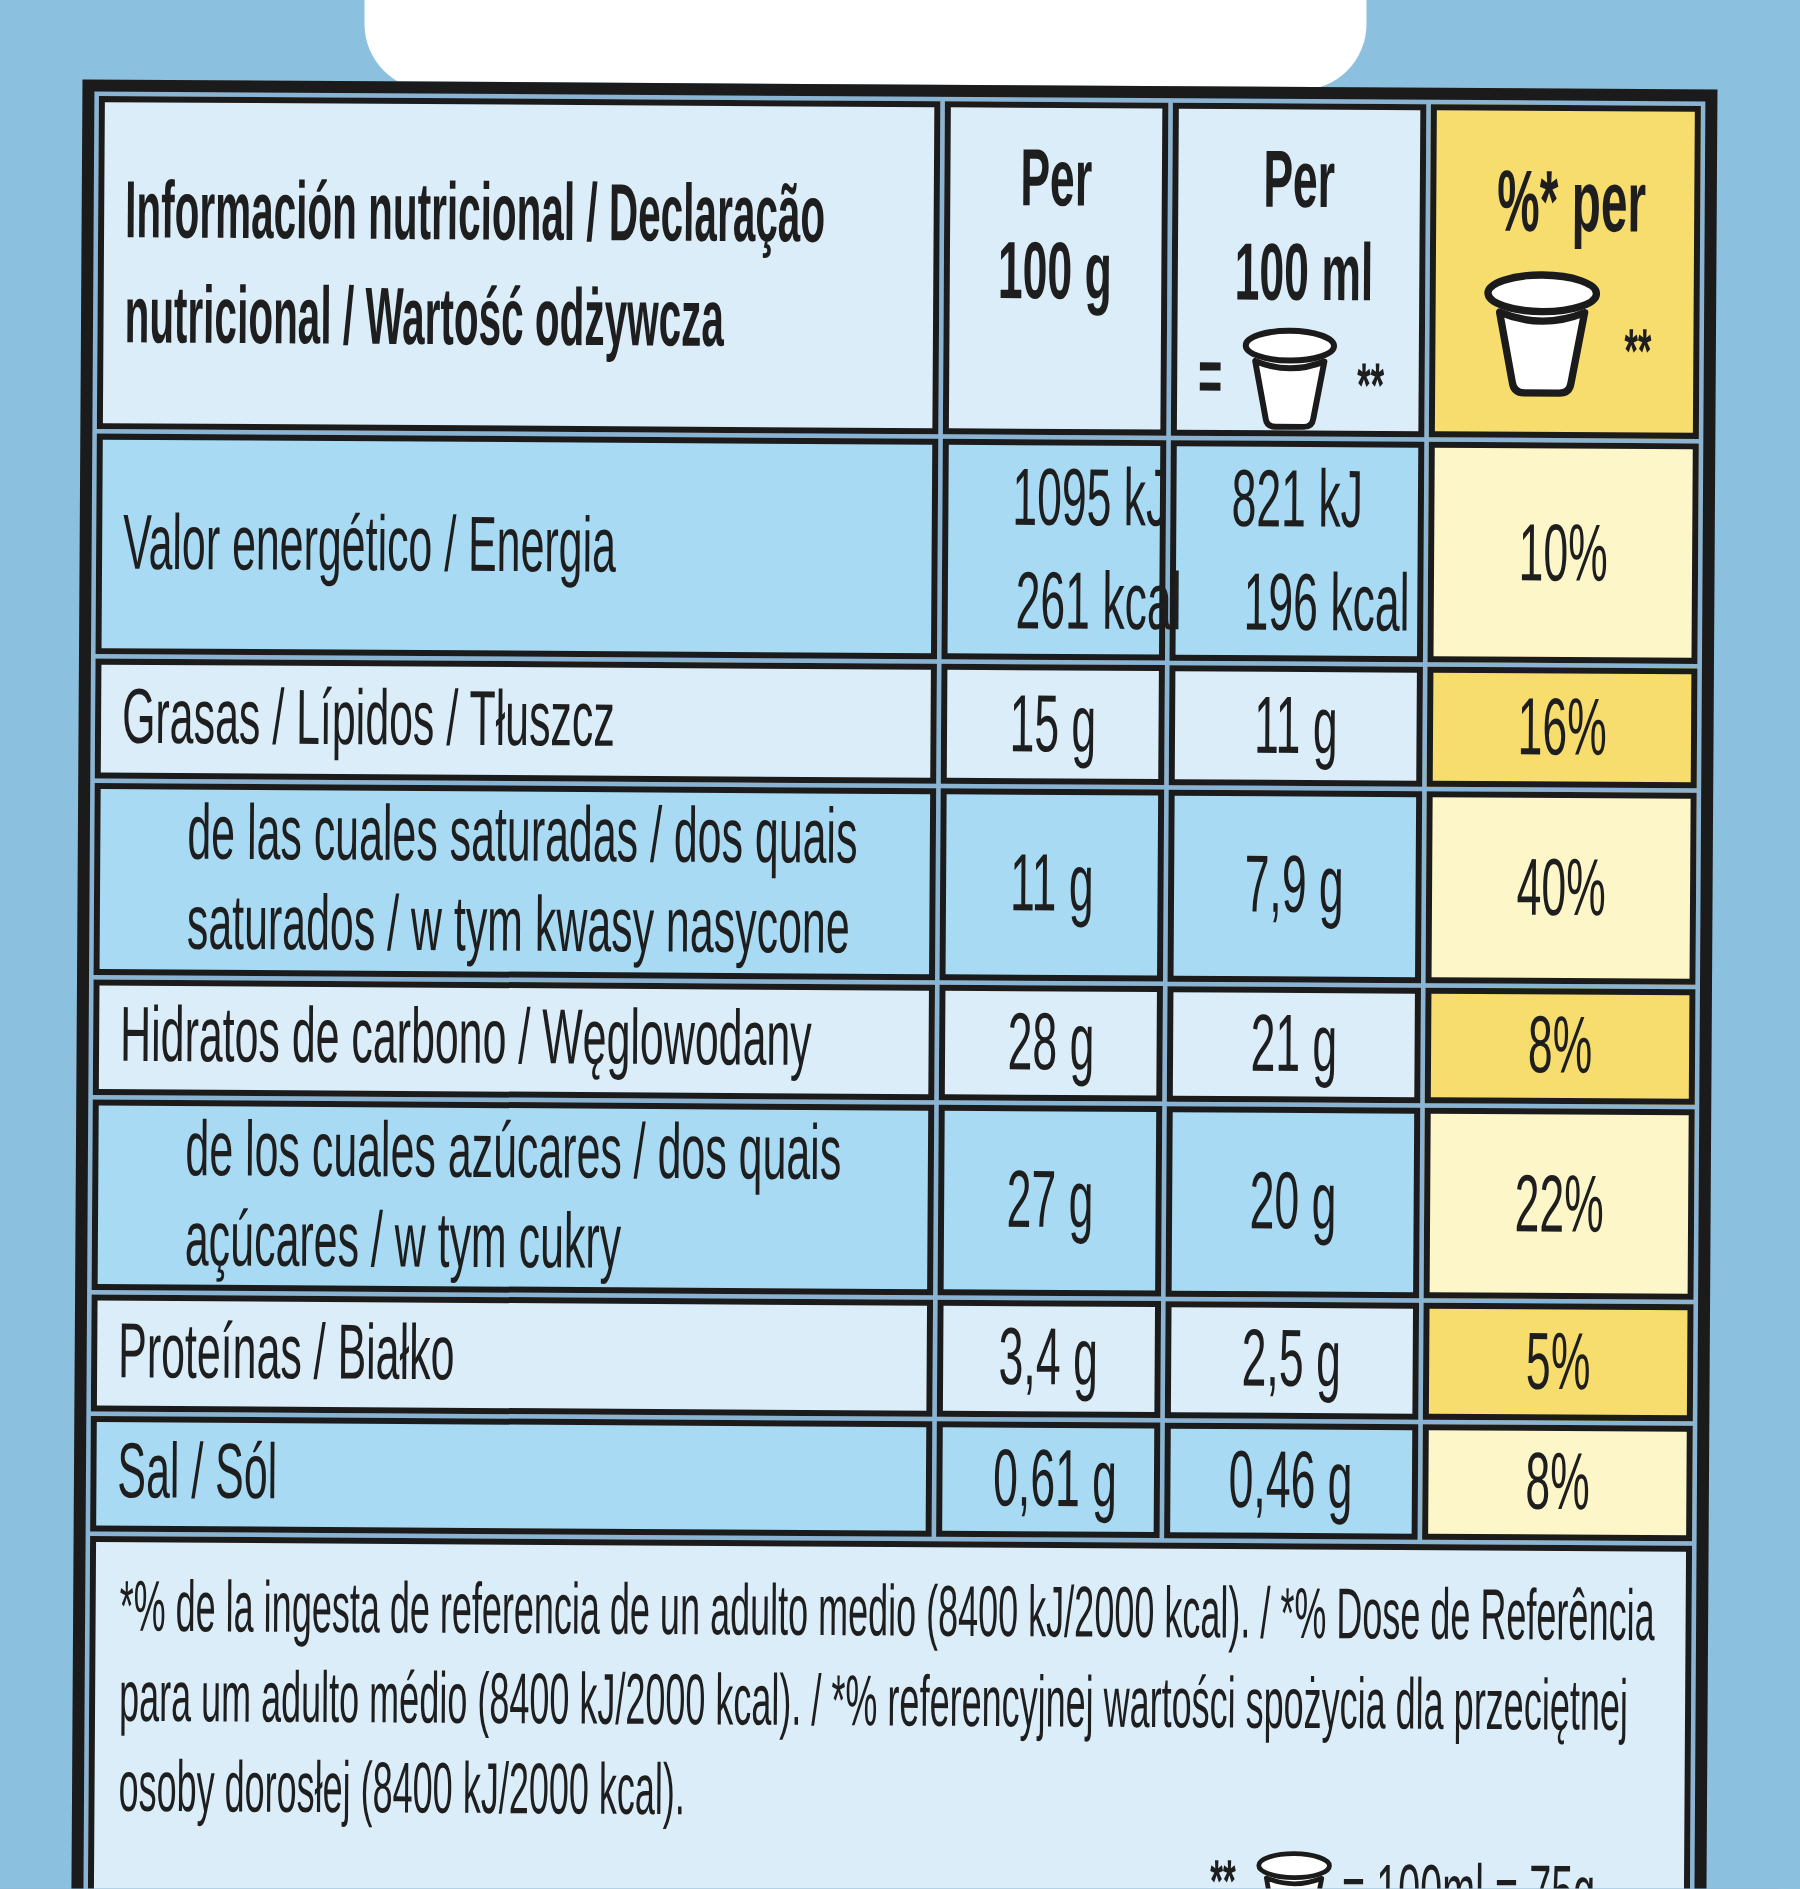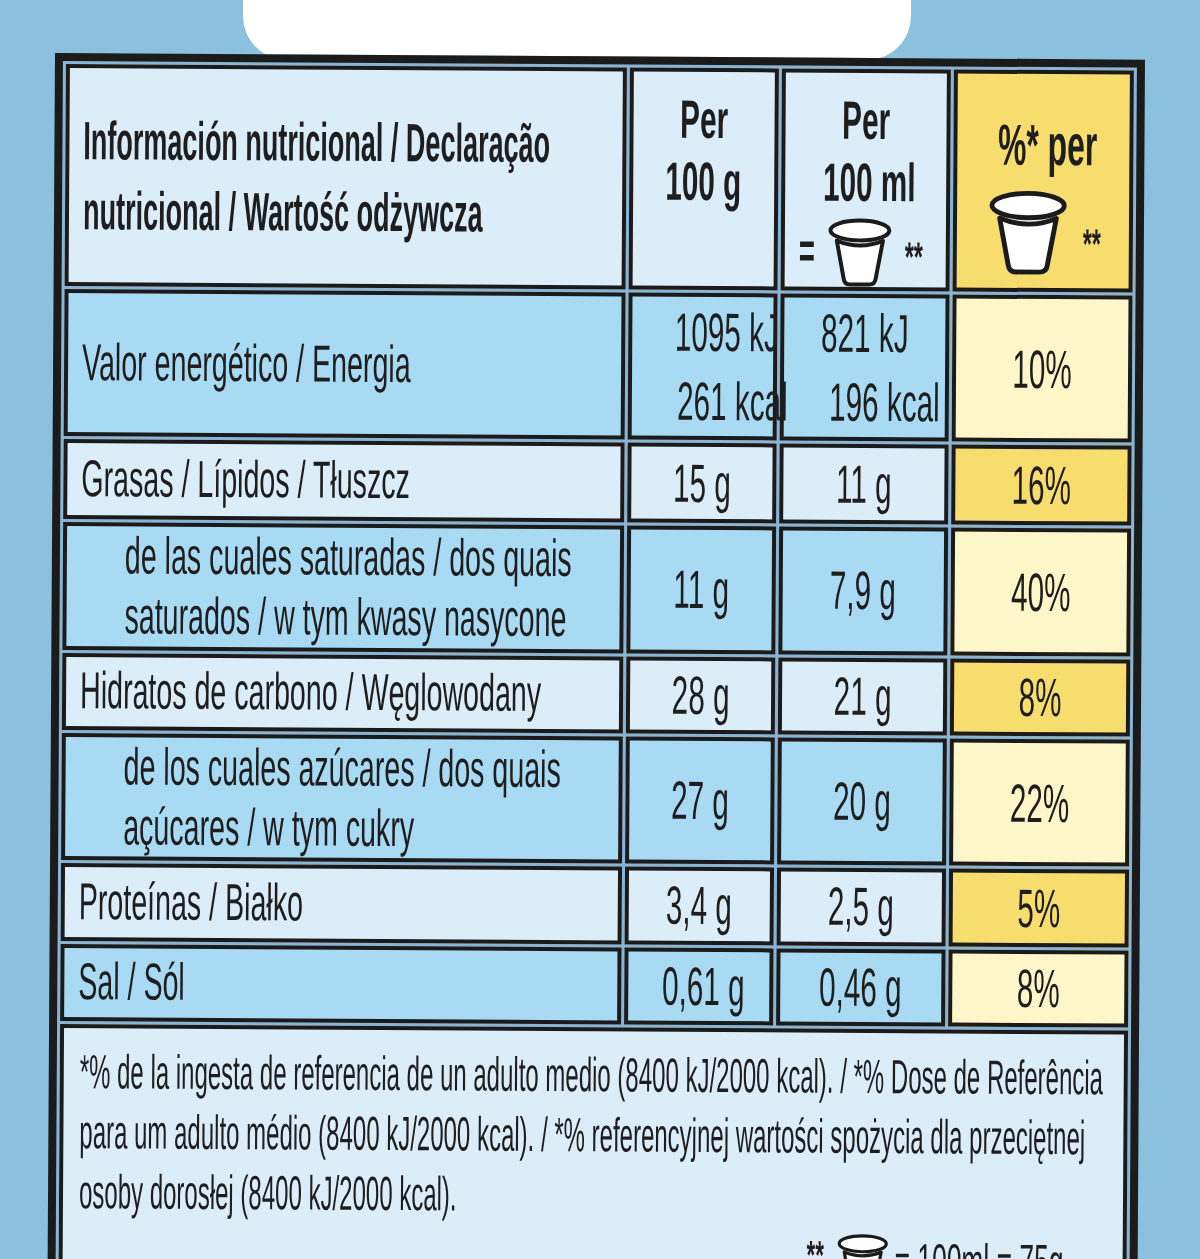--- a/index.html
+++ b/index.html
@@ -102,21 +102,21 @@
             <path d="M16 14 L84 14 L79 34 Q50 46 21 34 Z" fill="#ffffff"></path>
             <path d="M21 30 L30 78 Q31 85 38 85 L62 85 Q69 85 70 78 L79 30 Q50 42 21 30 Z" fill="#ffffff" stroke="#1b1b1b" stroke-width="5" stroke-linejoin="round"></path>
             <ellipse cx="50" cy="17" rx="37" ry="12.5" fill="#ffffff" stroke="#1b1b1b" stroke-width="5"></ellipse>
           </svg>
           <span class="cxi stars">**</span>
         </div>
       </div>
     </td>
     <td class="gold hv">
       <div class="hdr b">
-        <div style="margin-top:22px;"><span class="cxc pctper">%* per</span></div>
+        <div style="margin-top:12px;"><span class="cxc pctper">%* per</span></div>
         <div class="iconline" style="margin-top:10px;">
           <svg class="cup" width="102" height="86" viewBox="0 0 100 88">
             <path d="M16 14 L84 14 L79 34 Q50 46 21 34 Z" fill="#ffffff"></path>
             <path d="M21 30 L30 78 Q31 85 38 85 L62 85 Q69 85 70 78 L79 30 Q50 42 21 30 Z" fill="#ffffff" stroke="#1b1b1b" stroke-width="5" stroke-linejoin="round"></path>
             <ellipse cx="50" cy="17" rx="37" ry="12.5" fill="#ffffff" stroke="#1b1b1b" stroke-width="5"></ellipse>
           </svg>
           <span class="cxi stars">**</span>
         </div>
       </div>
     </td>

